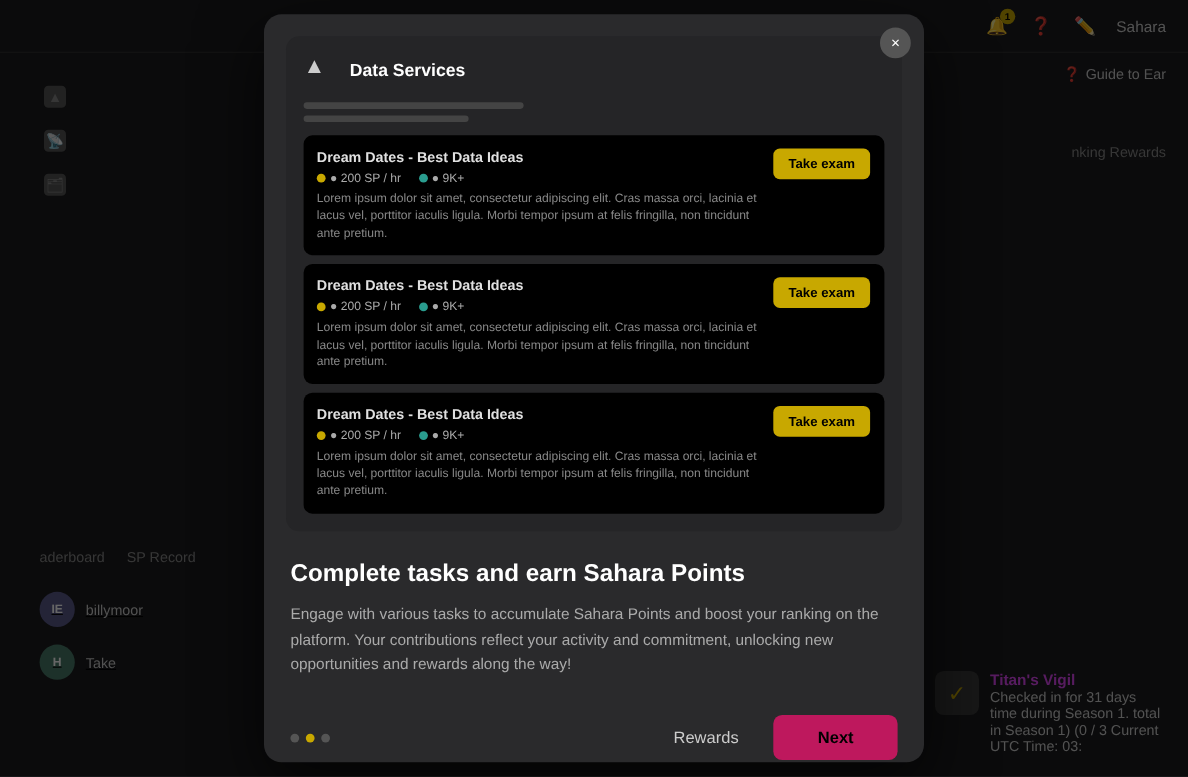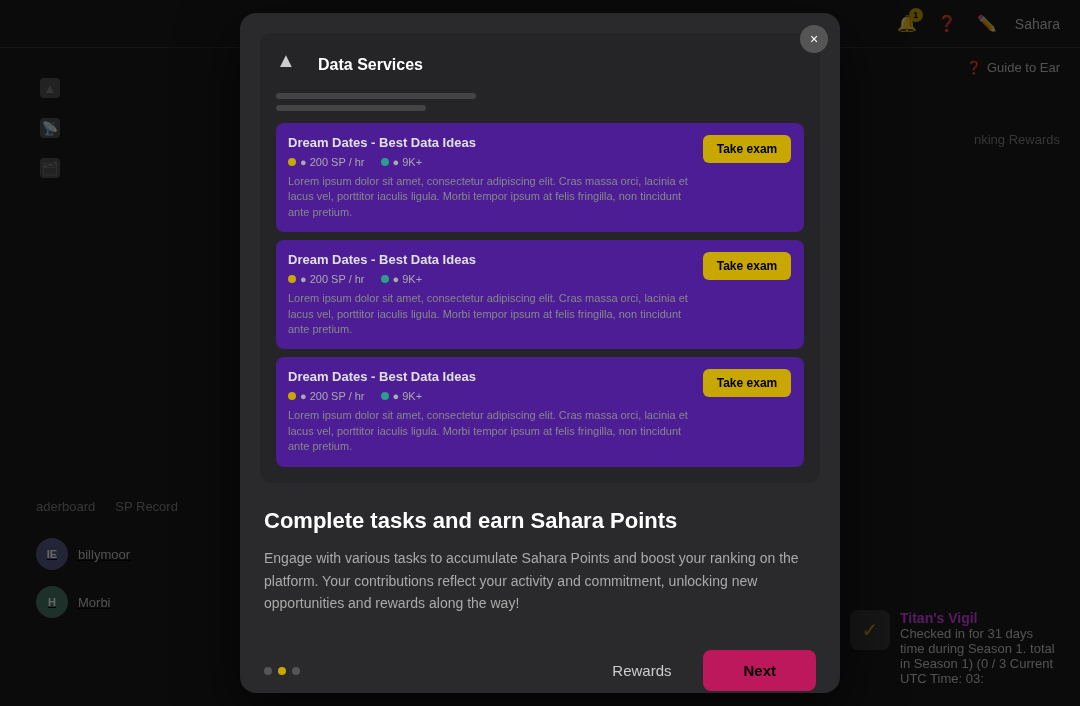--- a/index.html
+++ b/index.html
@@ -258,21 +258,21 @@
       background: #444;
       border-radius: 3px;
       margin-bottom: 6px;
     }
 
     .modal-card-bar.wide { width: 200px; }
     .modal-card-bar.narrow { width: 150px; }
 
     
     .course-card {
-      background: #4c1d95;
+      background: #000000;
       border-radius: 8px;
       padding: 12px;
       margin-bottom: 8px;
       display: flex;
       gap: 12px;
       align-items: flex-start;
     }
 
     .course-card:last-child {
       margin-bottom: 0;
@@ -455,21 +455,21 @@
     <div class="bg-tabs">
       <span>aderboard</span>
       <span>SP Record</span>
     </div>
     <div class="bg-user-item">
       <div class="bg-avatar" style="background:#5a5a8a;">IE</div>
       <span class="bg-username">billymoor</span>
     </div>
     <div class="bg-user-item">
       <div class="bg-avatar" style="background:#4a7a6a;">H</div>
-      <span class="bg-username">Morbi</span>
+      <span class="bg-username">Take</span>
     </div>
   </div>
 
 
   <div class="bg-achievement">
     <div class="bg-achievement-icon">✓</div>
     <div>
       <div class="bg-achievement-title">Titan's Vigil</div>
       <div class="bg-achievement-text">Checked in for 31 days time during Season 1. total in Season 1) (0 / 3 Current UTC Time: 03:</div>
     </div>

